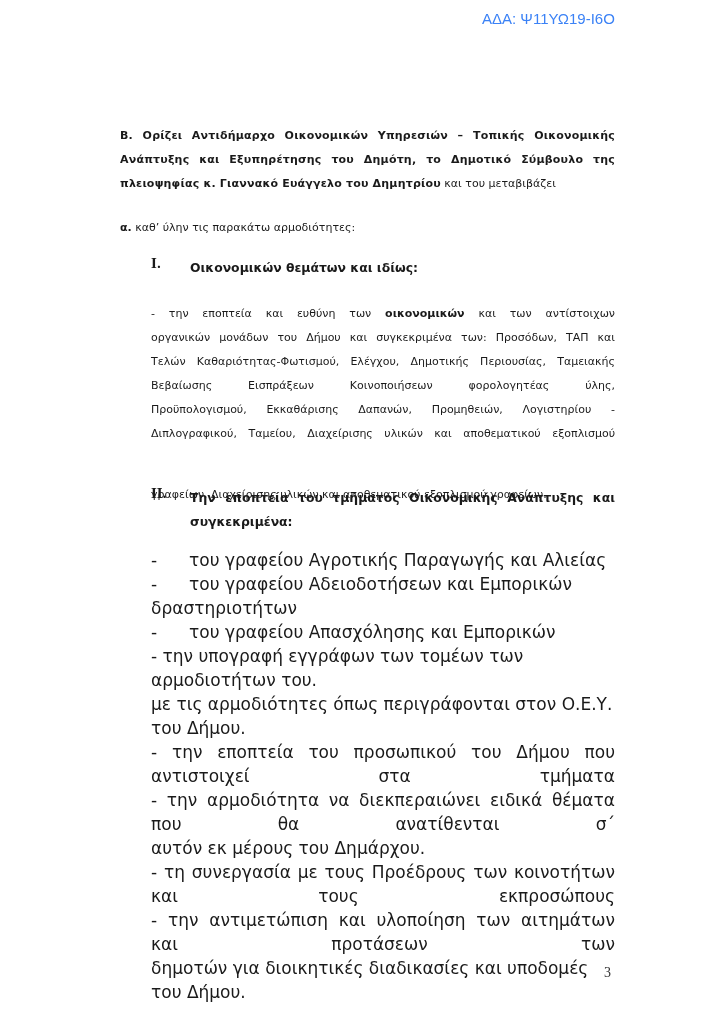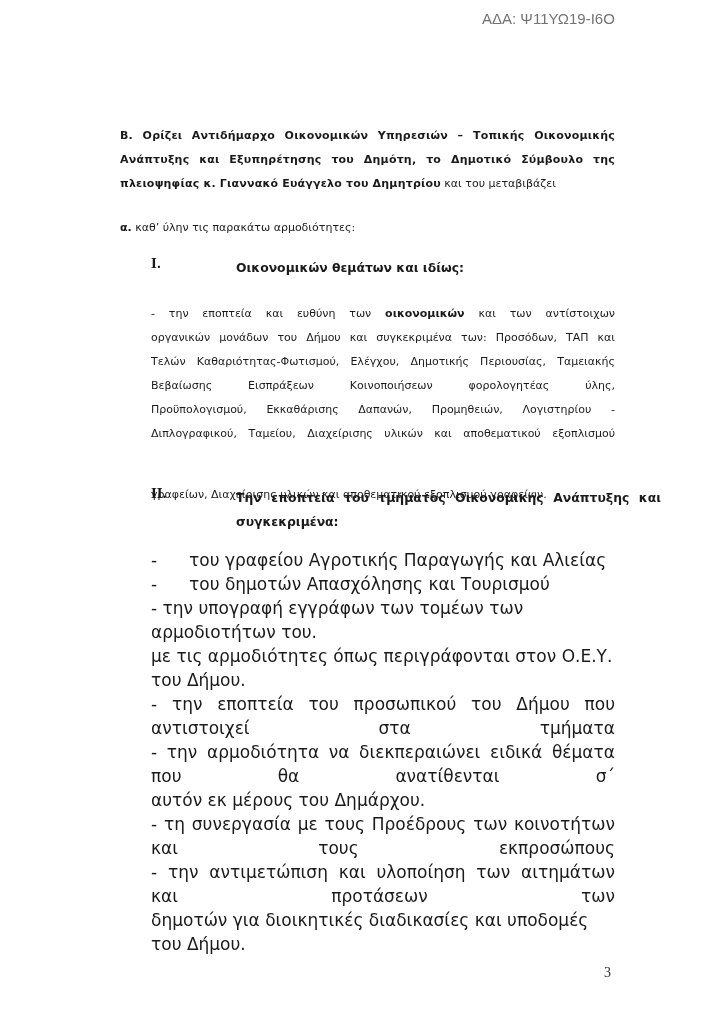--- a/index.html
+++ b/index.html
@@ -3,32 +3,32 @@
 <meta charset="utf-8">
 <style>
   html, body { margin: 0; padding: 0; background: #ffffff; }
   body {
     width: 724px; height: 1024px; position: relative; overflow: hidden;
     font-family: "DejaVu Sans", "Liberation Sans", sans-serif;
     color: #1a1a1a;
   }
   .ada {
     position: absolute; top: 10px; left: 482px;
-    font-family: "Liberation Sans", sans-serif; font-size: 15px; color: #737373;
+    font-family: "Liberation Sans", sans-serif; font-size: 15px; color: #3b82f6;
   }
   .para {
     position: absolute; left: 120px; width: 495px;
     font-size: 11px; line-height: 24px; text-align: justify;
   }
   .b { font-weight: bold; }
   .intro { top: 124px; }
   .intro .b { letter-spacing: 0.2px; }
   .alpha { top: 216px; }
   .heading {
-    position: absolute; font-weight: bold; font-size: 12.4px; line-height: 24px; margin-left: 46px;
+    position: absolute; font-weight: bold; font-size: 12.4px; line-height: 24px;
   }
   .num { position: absolute; font-weight: bold; font-family: "DejaVu Serif", serif; font-size: 12.4px; }
   .h1-num { top: 256px; left: 151px; }
   .h1-text { top: 256px; left: 190px; }
   .block1 { top: 302px; left: 151px; width: 464px; }
   .block1 .line-just { text-align: justify; text-align-last: justify; display: block; }
   .block1 .line { display: block; margin-top: 37px; }
   .h2-num { top: 486px; left: 151px; }
   .h2-text { top: 486px; left: 190px; width: 425px; text-align: justify; text-align-last: left; }
   .h2-text .l1 { display: block; text-align: justify; text-align-last: justify; }
@@ -69,21 +69,22 @@
 </div>
 
 <div class="num h2-num">ΙΙ.</div>
 <div class="heading h2-text">
   <span class="l1">Την εποπτεία του τμήματος Οικονομικής Ανάπτυξης και</span>
   <span>συγκεκριμένα:</span>
 </div>
 
 <div class="list">
   <span class="bullet"><span class="dash">-</span><span>του γραφείου Αγροτικής Παραγωγής και Αλιείας</span></span>
-  <span class="bullet"><span class="dash">-</span><span>του δημοτών Απασχόλησης και Τουρισμού</span></span>
+  <span class="bullet"><span class="dash">-</span><span>του γραφείου Αδειοδοτήσεων και Εμπορικών δραστηριοτήτων</span></span>
+  <span class="bullet"><span class="dash">-</span><span>του γραφείου Απασχόλησης και Εμπορικών</span></span>
   <span class="line">- την υπογραφή εγγράφων των τομέων των αρμοδιοτήτων του.</span>
   <span class="line">με τις αρμοδιότητες όπως περιγράφονται στον Ο.Ε.Υ. του Δήμου.</span>
   <span class="just">- την εποπτεία του προσωπικού του Δήμου που αντιστοιχεί στα τμήματα</span>
   <span class="just">- την αρμοδιότητα να διεκπεραιώνει ειδικά θέματα που θα ανατίθενται σ΄</span>
   <span class="line">αυτόν εκ μέρους του Δημάρχου.</span>
   <span class="just">- τη συνεργασία με τους Προέδρους των κοινοτήτων και τους εκπροσώπους</span>
   <span class="just">- την αντιμετώπιση και υλοποίηση των αιτημάτων και προτάσεων των</span>
   <span class="line">δημοτών για διοικητικές διαδικασίες και υποδομές του Δήμου.</span>
 </div>
 

